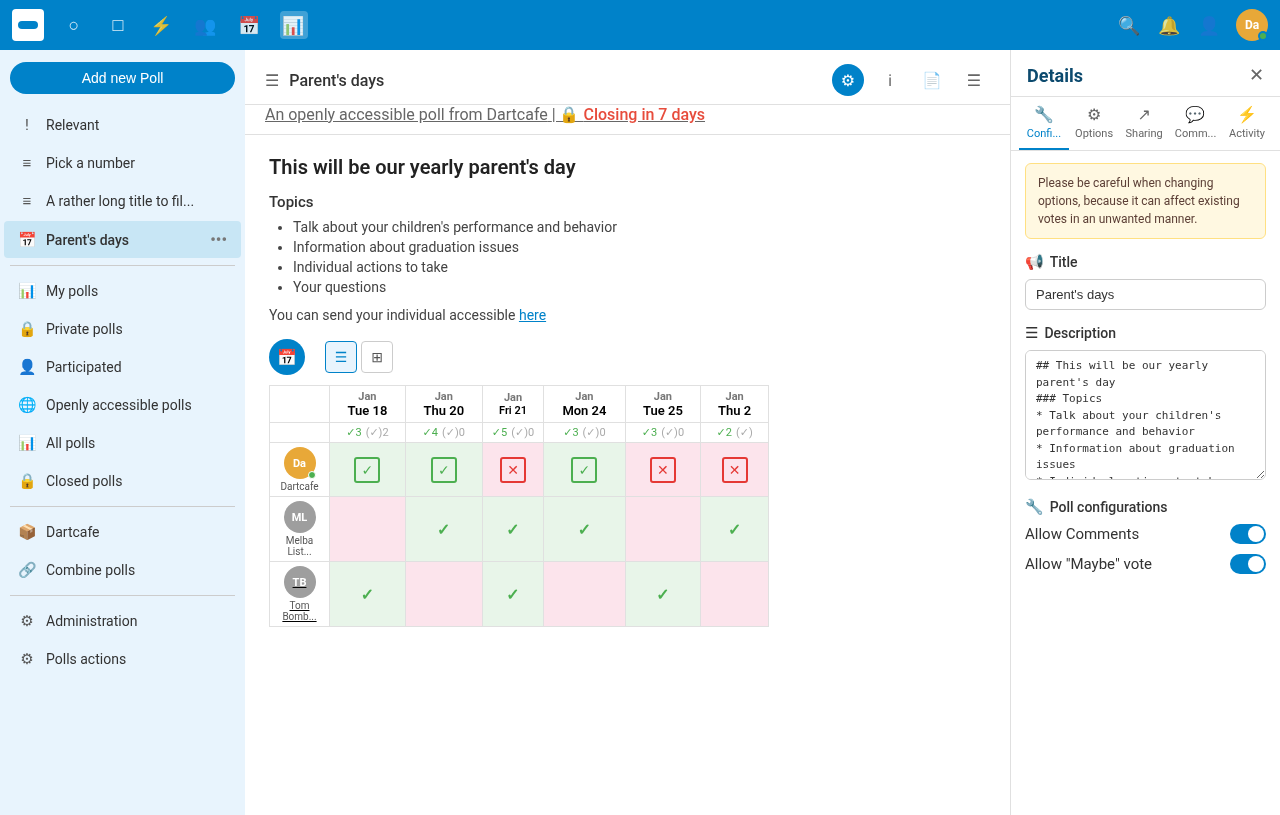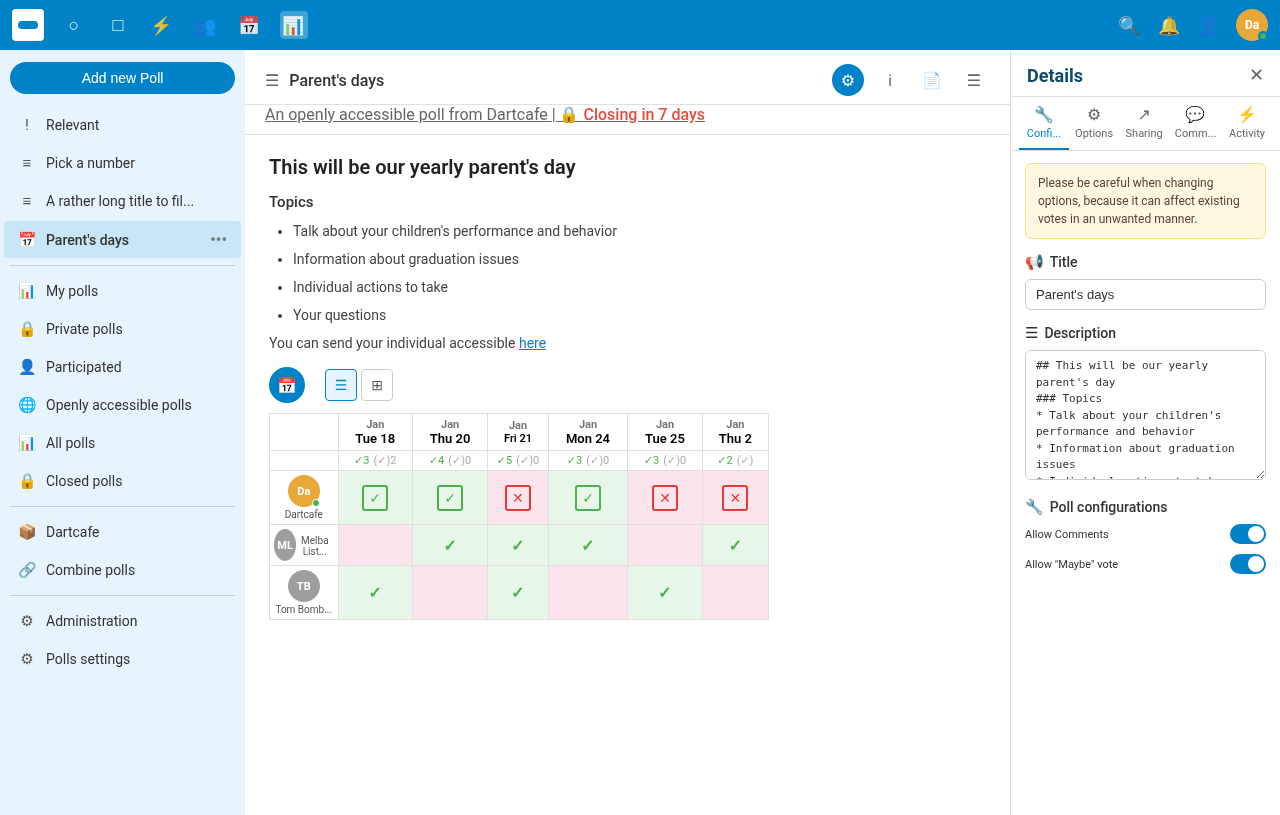--- a/index.html
+++ b/index.html
@@ -127,21 +127,21 @@
 
     
     .poll-content {
       padding: 20px 24px;
       overflow-y: auto;
       flex: 1;
     }
     .poll-main-title { font-size: 20px; font-weight: 600; color: #222; margin-bottom: 14px; }
     .poll-topics-heading { font-size: 15px; font-weight: 500; color: #333; margin-bottom: 8px; }
     .poll-topics-list { list-style: disc; padding-left: 24px; color: #444; font-size: 14px; }
-    .poll-topics-list li { margin-bottom: 4px; margin-top: 12px; }
+    .poll-topics-list li { margin-bottom: 4px; }
     .poll-link-text { font-size: 14px; color: #444; margin-top: 12px; }
     .poll-link-text a { color: #0082c9; }
 
     
     .calendar-section { margin-top: 16px; overflow-x: auto; }
     .calendar-type-icon {
       width: 36px; height: 36px; border-radius: 50%;
       background: #0082c9; color: white;
       display: flex; align-items: center; justify-content: center;
       font-size: 16px; margin-right: 10px;
@@ -229,21 +229,21 @@
       width: 100%; padding: 7px 10px;
       border: 1px solid #ccc; border-radius: 6px;
       font-size: 11px; color: #333; margin-bottom: 14px;
       min-height: 130px; resize: vertical; line-height: 1.5;
       font-family: monospace;
     }
     .toggle-row {
       display: flex; align-items: center; justify-content: space-between;
       margin-bottom: 10px;
     }
-    .toggle-label { font-size: 11px; color: #333; }
+    .toggle-label { font-size: 15px; color: #333; }
     .toggle {
       width: 36px; height: 20px; border-radius: 10px;
       background: #0082c9; position: relative; cursor: pointer;
     }
     .toggle::after {
       content: ''; width: 16px; height: 16px; border-radius: 50%;
       background: white; position: absolute; top: 2px; right: 2px;
       transition: 0.2s;
     }
 
@@ -341,21 +341,21 @@
     </div>
 
     <div class="sidebar-divider"></div>
 
     <div class="sidebar-item">
       <span class="item-icon">⚙</span>
       <span>Administration</span>
     </div>
     <div class="sidebar-item">
       <span class="item-icon">⚙</span>
-      <span>Polls settings</span>
+      <span>Polls actions</span>
     </div>
   </div>
 
   <div class="content-area">
     <div style="border-bottom: 1px solid #e0e0e0;">
       <div class="poll-header">
         <span class="hamburger-icon">☰</span>
         <span class="poll-header-title">Parent's days</span>
         <button class="gear-btn">⚙</button>
         <div class="header-action-btn">ℹ</div>
@@ -490,21 +490,21 @@
               <td class="vote-cell-no" style="border:1px solid #e0e0e0; text-align:center; padding:6px;">
                 <span class="vote-x-box">✕</span>
               </td>
               <td class="vote-cell-no" style="border:1px solid #e0e0e0; text-align:center; padding:6px;">
                 <span class="vote-x-box">✕</span>
               </td>
             </tr>
 
             <tr>
               <td style="border:1px solid #e0e0e0; padding:4px; text-align:center;">
-                <div style="display:flex;flex-direction:row;align-items:center;">
+                <div style="display:flex;flex-direction:column;align-items:center;">
                   <div class="participant-avatar" style="background:#9e9e9e;">ML</div>
                   <div class="participant-name">Melba List...</div>
                 </div>
               </td>
               <td class="vote-cell-empty" style="border:1px solid #e0e0e0; text-align:center; padding:6px;"></td>
               <td class="vote-cell-yes" style="border:1px solid #e0e0e0; text-align:center; padding:6px;">
                 <span class="vote-check">✓</span>
               </td>
               <td class="vote-cell-yes" style="border:1px solid #e0e0e0; text-align:center; padding:6px;">
                 <span class="vote-check">✓</span>
@@ -512,21 +512,21 @@
               <td class="vote-cell-yes" style="border:1px solid #e0e0e0; text-align:center; padding:6px;">
                 <span class="vote-check">✓</span>
               </td>
               <td class="vote-cell-empty" style="border:1px solid #e0e0e0; text-align:center; padding:6px;"></td>
               <td class="vote-cell-yes" style="border:1px solid #e0e0e0; text-align:center; padding:6px;">
                 <span class="vote-check">✓</span>
               </td>
             </tr>
 
             <tr>
-              <td style="border:1px solid #e0e0e0; padding:4px; text-align:left;">
+              <td style="border:1px solid #e0e0e0; padding:4px; text-align:center;text-decoration:underline;">
                 <div style="display:flex;flex-direction:column;align-items:center;">
                   <div class="participant-avatar" style="background:#9e9e9e;">TB</div>
                   <div class="participant-name">Tom Bomb...</div>
                 </div>
               </td>
               <td class="vote-cell-yes" style="border:1px solid #e0e0e0; text-align:center; padding:6px;">
                 <span class="vote-check">✓</span>
               </td>
               <td class="vote-cell-empty" style="border:1px solid #e0e0e0; text-align:center; padding:6px;"></td>
               <td class="vote-cell-yes" style="border:1px solid #e0e0e0; text-align:center; padding:6px;">

